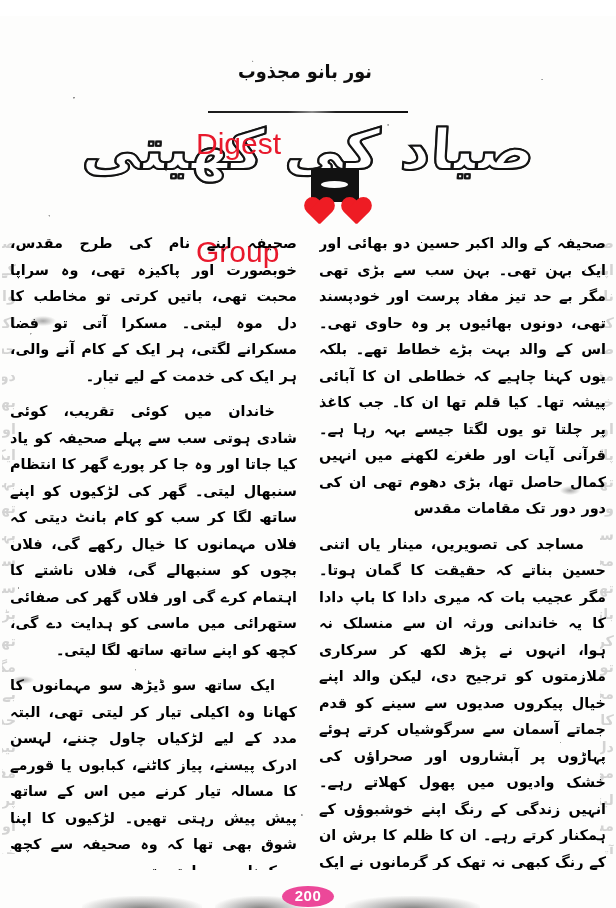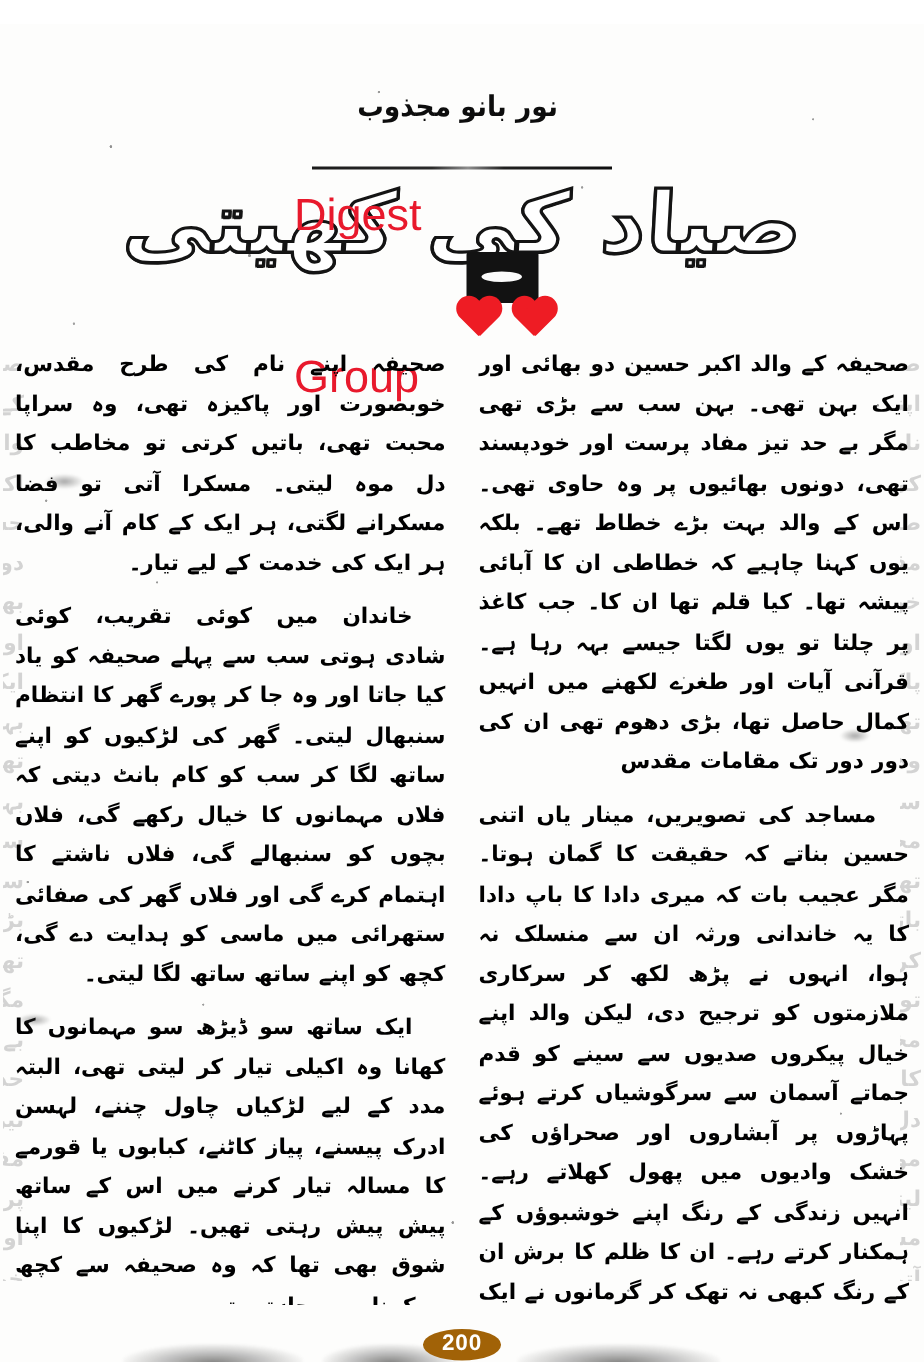--- a/index.html
+++ b/index.html
@@ -242,21 +242,21 @@
     right: 0;
     bottom: 8px;
     height: 40px;
     z-index: 4;
     display: flex;
     align-items: center;
     justify-content: center;
   }
 
   .page-number {
-    background: #a16207;
+    background: #ec4899;
     color: #ffffff;
     font-family: "Liberation Sans", "DejaVu Sans", sans-serif;
     font-size: 15px;
     font-weight: 700;
     letter-spacing: .5px;
     padding: 2px 13px 3px;
     border-radius: 50%/50%;
     line-height: 16px;
     direction: ltr;
   }

